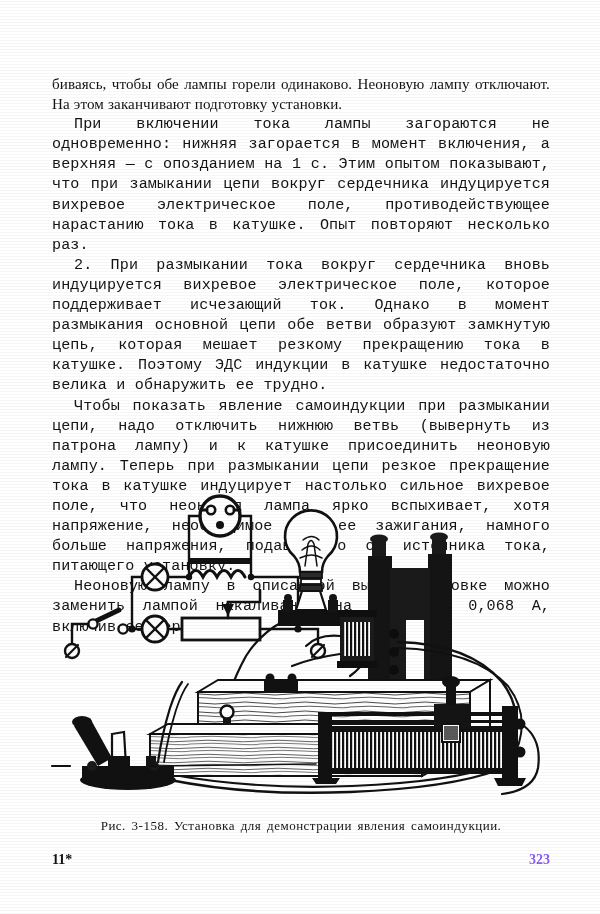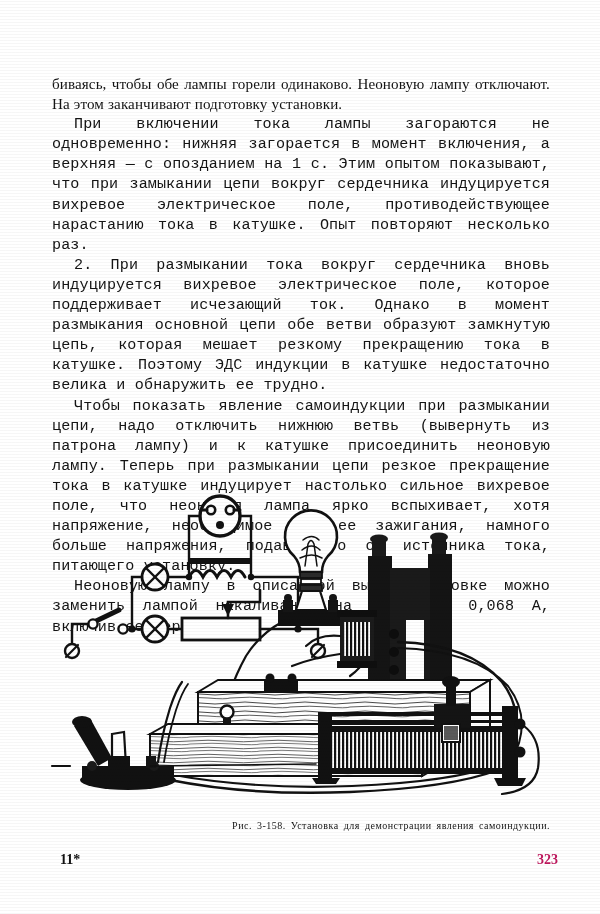--- a/index.html
+++ b/index.html
@@ -53,52 +53,51 @@
     width: 500px;
     height: 316px;
   }
   .figure svg { display: block; width: 100%; height: 100%; }
 
   .caption {
     position: absolute;
     left: 52px;
     top: 818px;
     width: 498px;
-    text-align: right;
-    font-size: 10px;
+    text-align: center;
+    font-size: 13px;
     line-height: 15px;
     letter-spacing: 0.5px;
     word-spacing: 2px;
     color: #151515;
   }
 
   
   .footer {
     position: absolute;
     left: 52px;
     top: 852px;
     width: 498px;
     height: 20px;
-    margin-left: 8px;
   }
   .folio-left {
     position: absolute;
     left: 0;
     top: 0;
     font-size: 14px;
     font-weight: bold;
     color: #111;
   }
   .folio-right {
     position: absolute;
     right: 0;
     top: 0;
     font-size: 14px;
     font-weight: bold;
-    color: #be185d;
+    color: #8b5cf6;
   }
 
   
   .grain {
     position: absolute;
     inset: 0;
     pointer-events: none;
     opacity: .035;
     background:
       repeating-linear-gradient(0deg, #000 0 1px, transparent 1px 3px);

